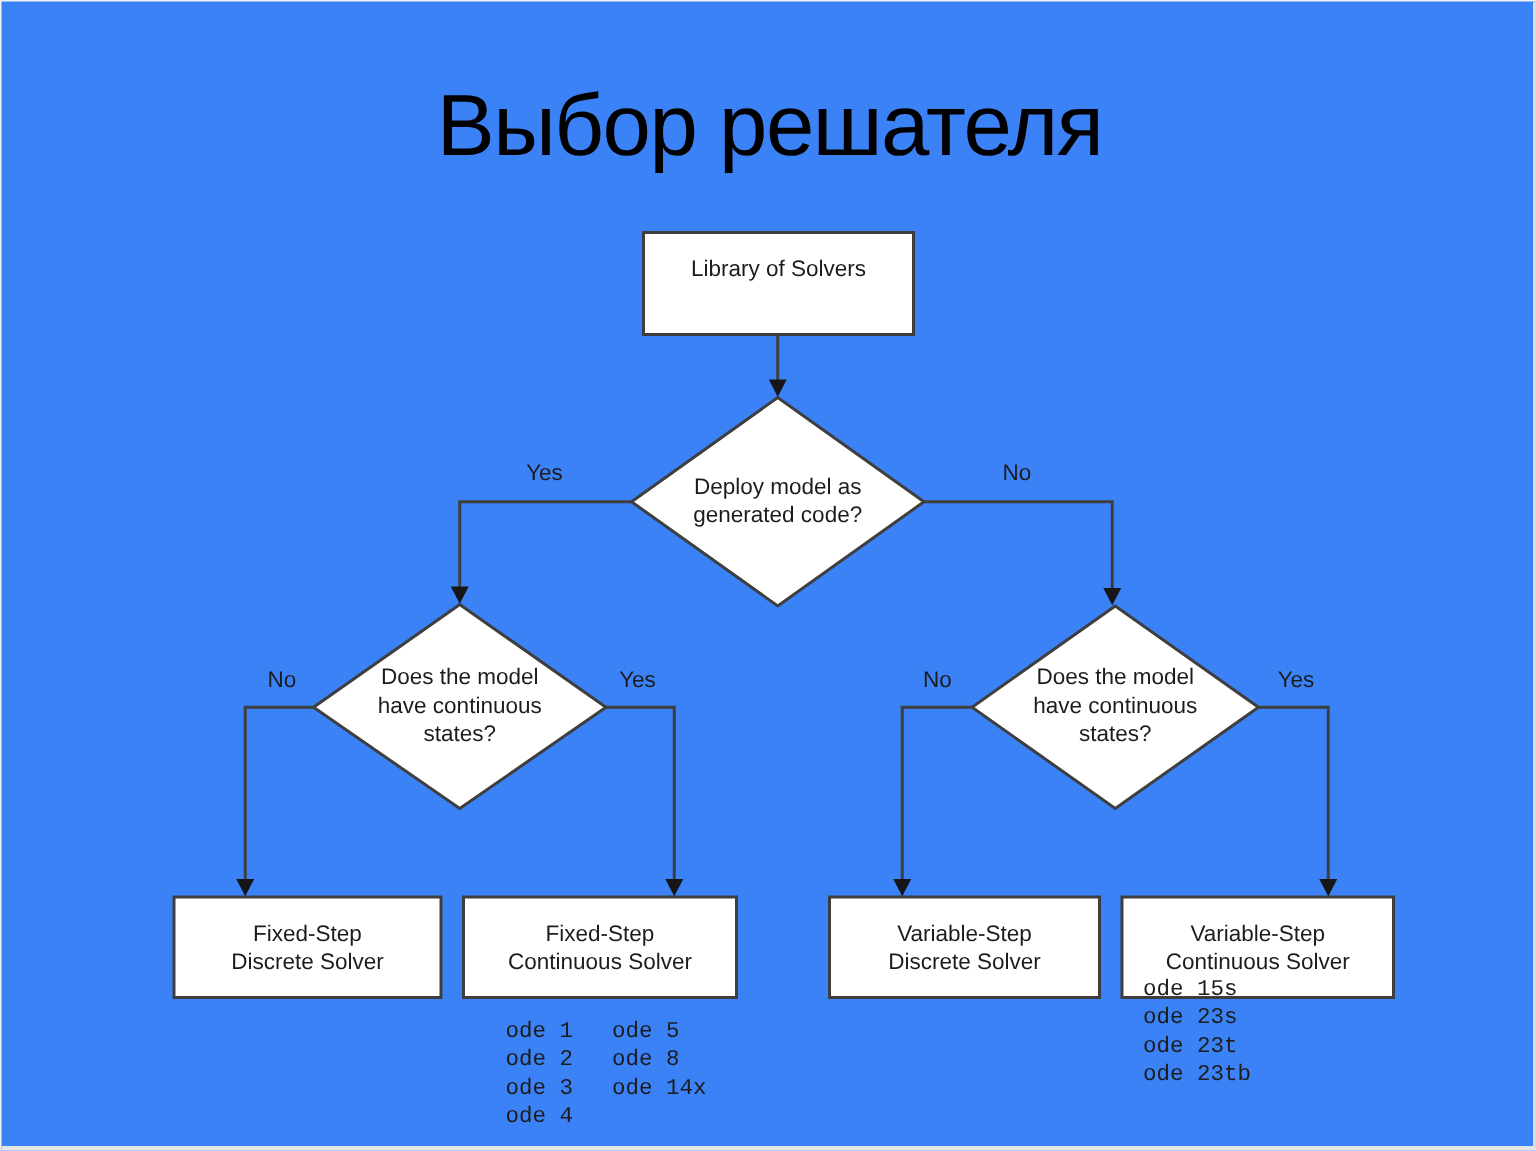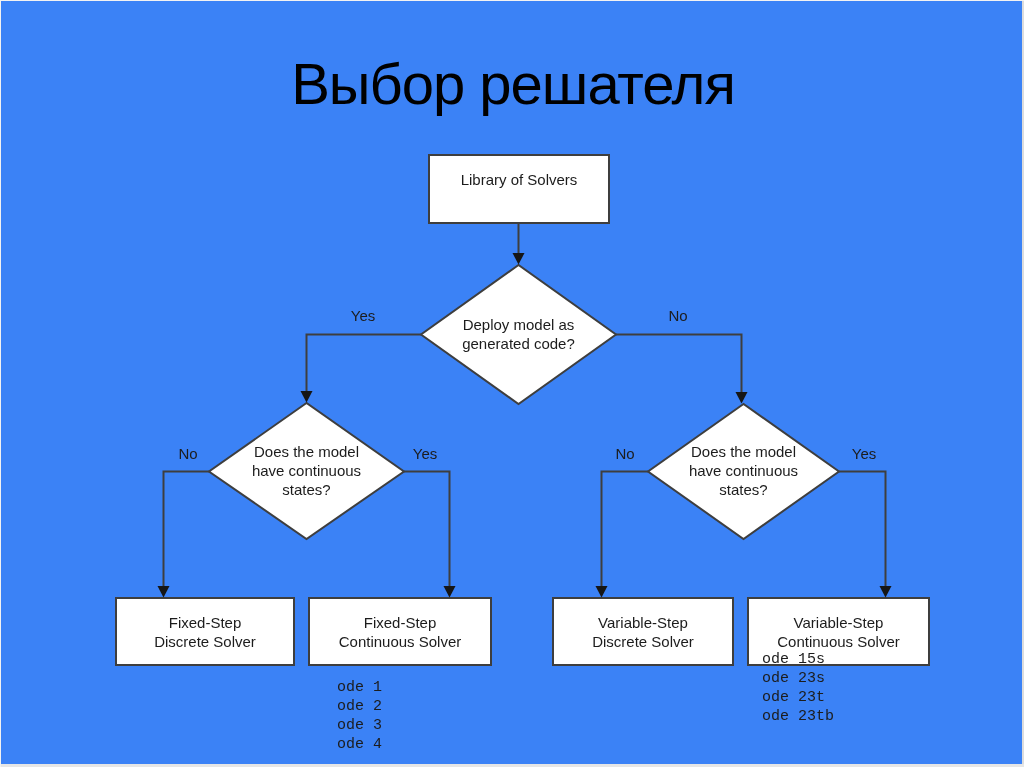--- a/index.html
+++ b/index.html
@@ -130,20 +130,23 @@
   <div class="branch-label" style="left:157px; top:444px;">No</div>
   <div class="branch-label" style="left:394px; top:444px;">Yes</div>
 
   <div class="branch-label" style="left:594px; top:444px;">No</div>
   <div class="branch-label" style="left:833px; top:444px;">Yes</div>
 
   <div class="ode-col" style="left:336px; top:677px; width:68px;">ode 1
 ode 2
 ode 3
 ode 4</div>
+  <div class="ode-col" style="left:407px; top:677px; width:75px;">ode 5
+ode 8
+ode 14x</div>
 
   <div class="ode-col" style="left:761px; top:649px; width:80px;">ode 15s
 ode 23s
 ode 23t
 ode 23tb</div>
 
   <div class="edge-right"></div>
   <div class="edge-bottom"></div>
 </div>
 

